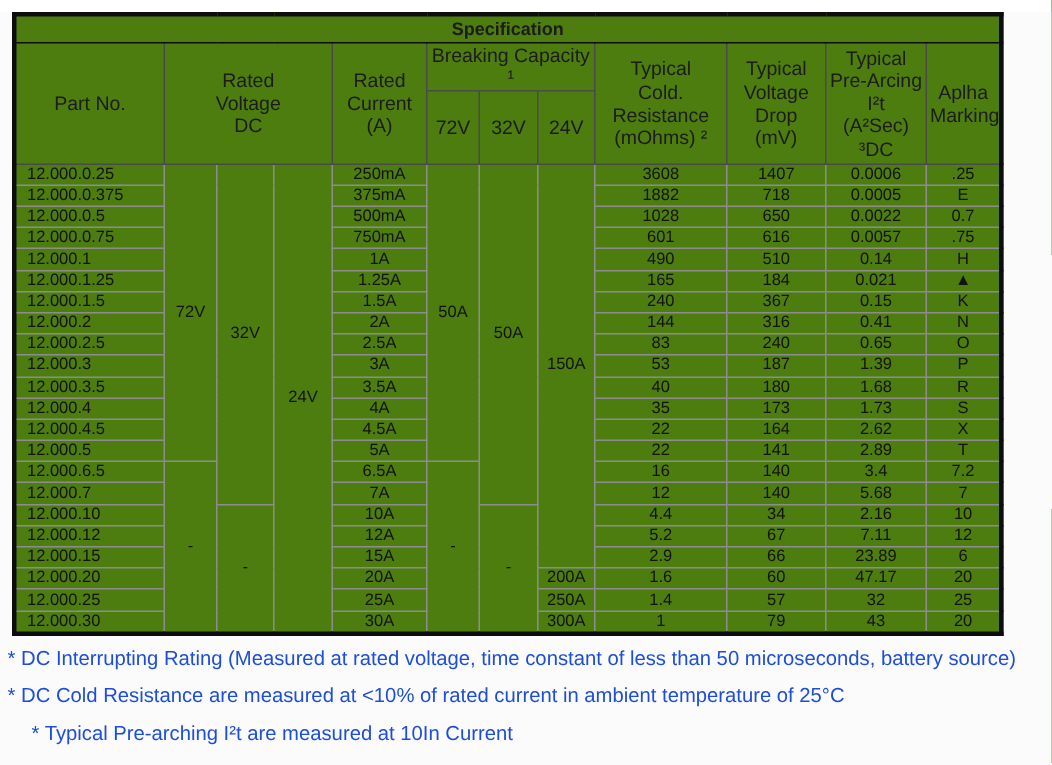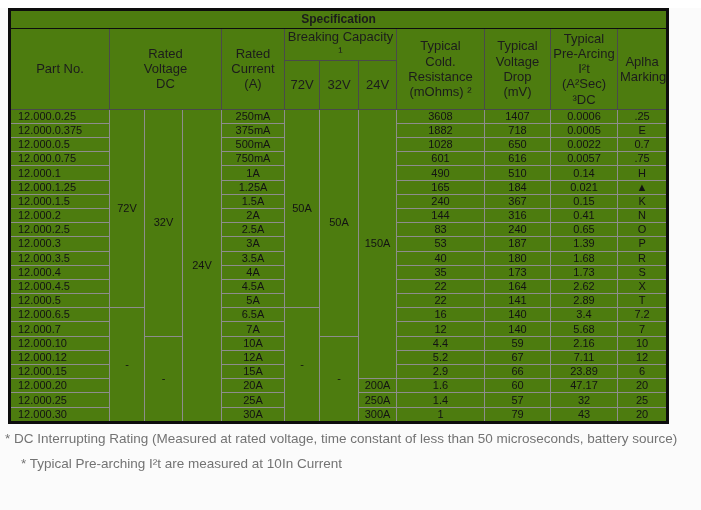--- a/index.html
+++ b/index.html
@@ -54,21 +54,21 @@
     color:#131313;
   }
   .spec tbody td.c-part {
     text-align:left;
     padding-left:7px;
   }
   .spec tbody td.merged { vertical-align:middle; }
   .footnotes {
     margin:7px 0 0 5px;
     font-size:13.5px;
-    color:#737373;
+    color:#1d4ed8;
     line-height:1.2;
   }
   .footnotes .fn { margin-bottom:9px; }
   .footnotes .fn-indent { margin-top:4px; margin-left:16px; }
 </style>
 </head>
 <body>
 
 <div class="page">
 
@@ -258,21 +258,21 @@
           <td>140</td>
           <td>5.68</td>
           <td>7</td>
         </tr>
         <tr>
           <td class="c-part">12.000.10</td>
           <td rowspan="6" class="merged">-</td>
           <td>10A</td>
           <td rowspan="6" class="merged">-</td>
           <td>4.4</td>
-          <td>59</td>
+          <td>34</td>
           <td>2.16</td>
           <td>10</td>
         </tr>
         <tr>
           <td class="c-part">12.000.12</td>
           <td>12A</td>
           <td>5.2</td>
           <td>67</td>
           <td>7.11</td>
           <td>12</td>
@@ -310,16 +310,17 @@
           <td>1</td>
           <td>79</td>
           <td>43</td>
           <td>20</td>
         </tr>
       </tbody>
   </table>
 
   <div class="footnotes">
     <div class="fn">* DC Interrupting Rating (Measured at rated voltage, time constant of less than 50 microseconds, battery source)</div>
+    <div class="fn">* DC Cold Resistance are measured at &lt;10% of rated current in ambient temperature of 25°C</div>
     <div class="fn fn-indent">* Typical Pre-arching I²t are measured at 10In Current</div>
   </div>
 
 </div>
 
 </body></html>

